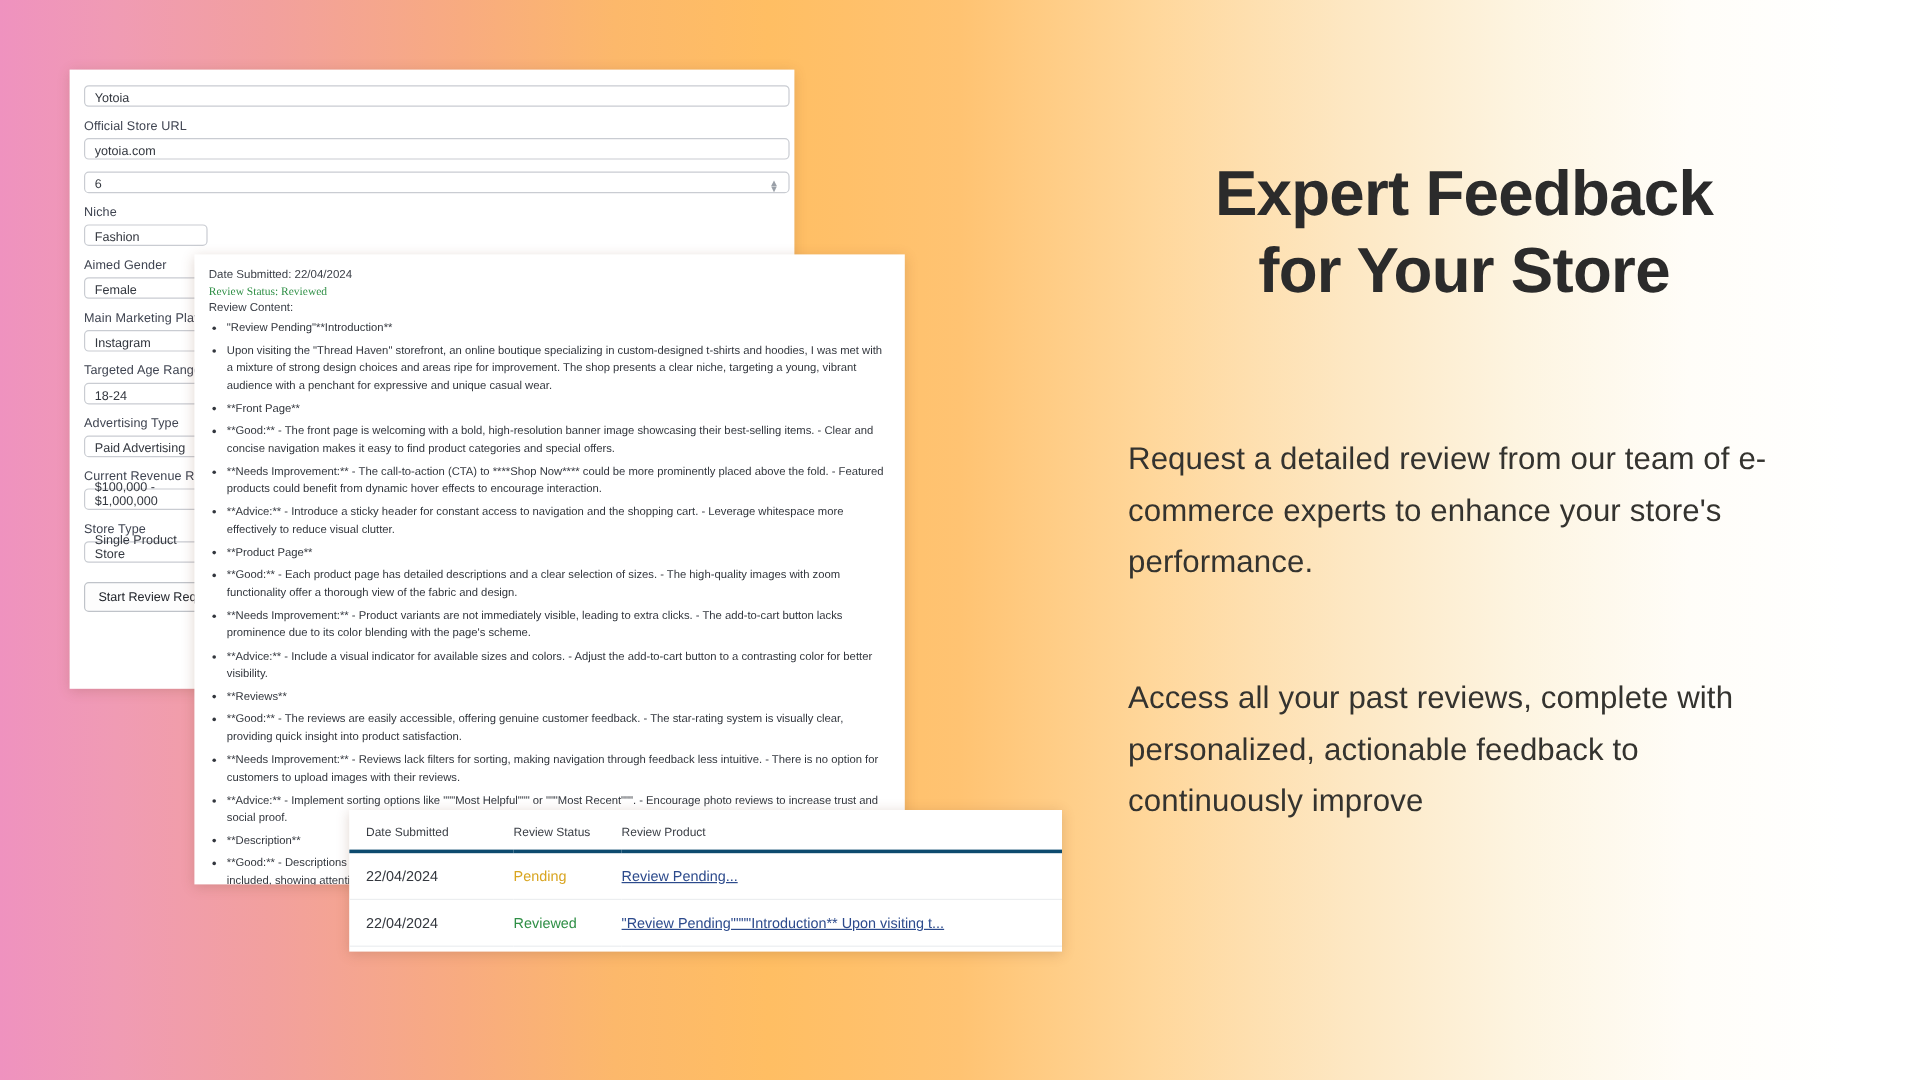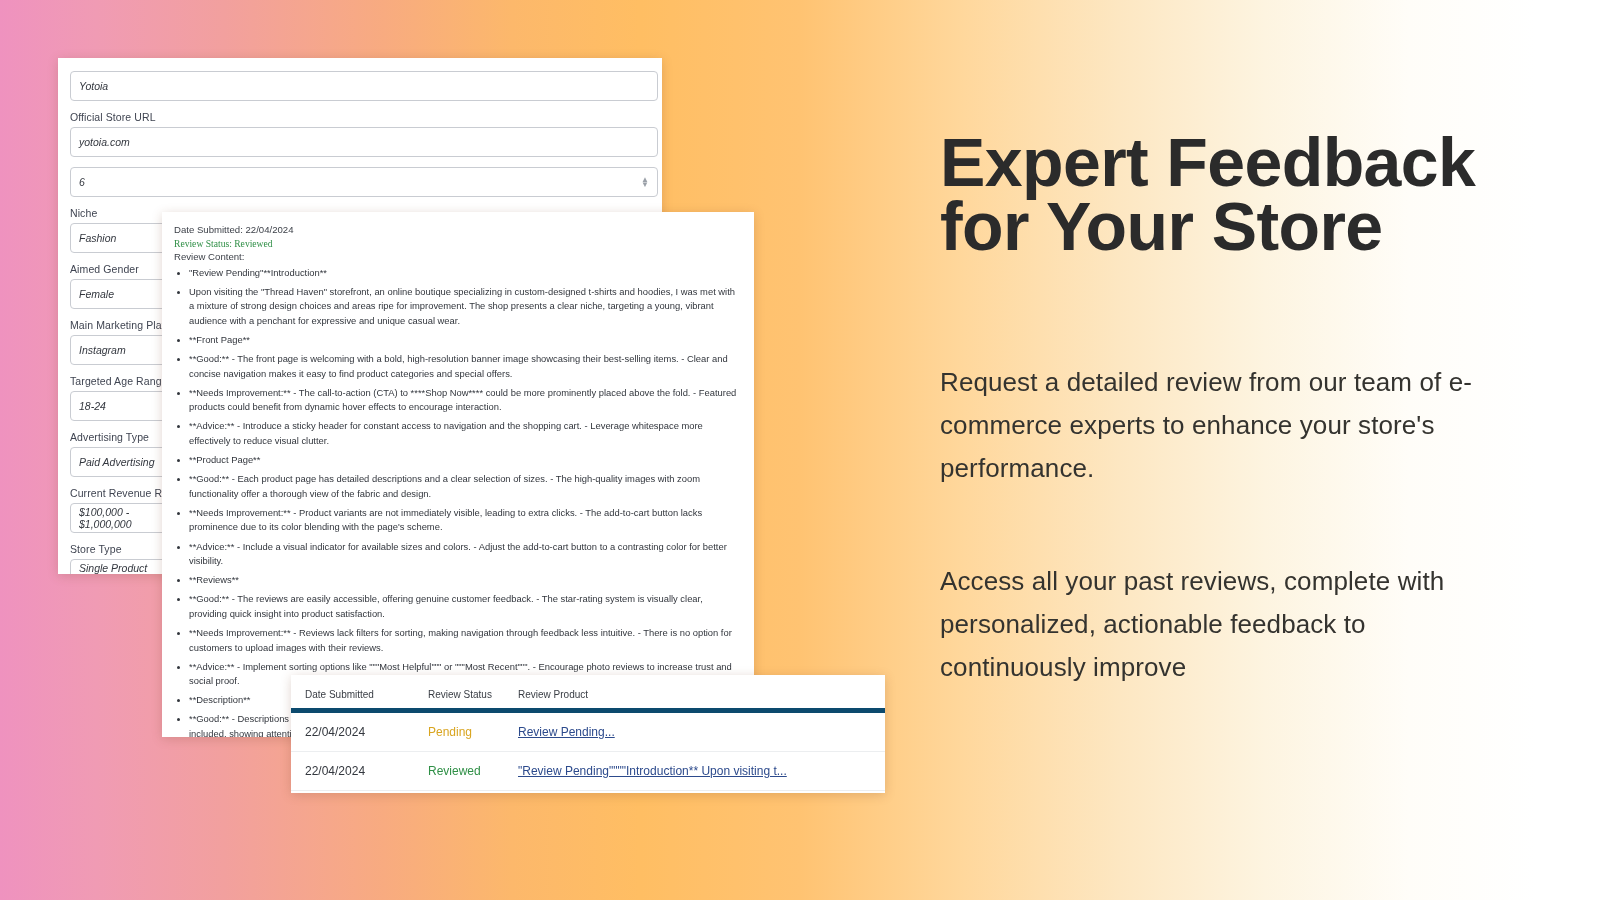--- a/index.html
+++ b/index.html
@@ -31,24 +31,24 @@
 
   
   #form-panel{left:58px;top:58px;width:604px;height:516px;}
   .form-inner{padding:13px 12px 10px 12px;box-sizing:border-box;width:604px;}
   .field{margin-bottom:10px;}
   .f-label{
     font-size:10.5px;color:#3f4451;margin-bottom:4px;
     white-space:nowrap;letter-spacing:.1px;
   }
   .f-input{
-    height:30px;border:1px solid #c9ccd2;border-radius:4px;
-    background:#fff;display:flex;align-items:center;
+    height:18px;border:1px solid #c9ccd2;border-radius:4px;
+    background:#fff;display:flex;align-items:flex-end;
     padding:0 8px;font-size:10.5px;color:#33373f;
-    box-sizing:border-box;width:588px;font-style:italic;
+    box-sizing:border-box;width:588px;
   }
   .f-input.narrow{width:103px;}
   .f-input.spin{justify-content:space-between;}
   .spinner{display:flex;flex-direction:column;line-height:5px;color:#9aa0a8;font-size:8px;}
   .btn-start{
     display:inline-flex;align-items:center;justify-content:center;
     height:23px;padding:0 11px;border:1px solid #bfc3c9;border-radius:4px;
     background:#fdfdfd;font-size:10.5px;color:#23262c;margin-top:6px;
   }
 
@@ -62,38 +62,38 @@
     font-size:9.4px;line-height:14.6px;color:#32363d;
     margin-bottom:4.5px;
   }
   .rev-list li::marker{color:#32363d;font-size:9px;}
 
   
   #history-panel{left:291px;top:675px;width:594px;height:118px;}
   .tbl{width:100%;border-collapse:collapse;table-layout:fixed;}
   .tbl th{
     text-align:left;font-weight:400;font-size:10px;color:#3a3e45;
-    padding:14px 0 8px 0;border-bottom:5px solid #0c4a6e;
+    padding:14px 0 8px 0;border-bottom:3px solid #0c4a6e;
   }
   .tbl td{
     font-size:12px;color:#33373e;padding:12px 0;
     border-bottom:1px solid #eceef0;
   }
   .col-date{width:123px;padding-left:14px !important;}
   .col-status{width:90px;}
   .col-prev{width:auto;}
   .st-pending{color:#d9a520;}
   .st-reviewed{color:#2f8f46;}
   .prev-link{color:#2c4a8c;text-decoration:underline;}
 
   
   #promo{position:absolute;left:940px;top:130px;width:560px;}
   .promo-title{
-    font-size:68px;font-weight:bold;line-height:64px;
-    color:#2b2b2b;letter-spacing:-.6px;margin:0;
+    font-size:53px;font-weight:bold;line-height:64px;
+    color:#2b2b2b;letter-spacing:-.6px;margin:0;text-align:center;
   }
   .promo-p{
     font-size:26px;line-height:43px;color:#34332f;margin:0;
     letter-spacing:.1px;
   }
   #promo-p1{margin-top:103px;}
   #promo-p2{margin-top:70px;}
 </style>
 </head>
 <body>

